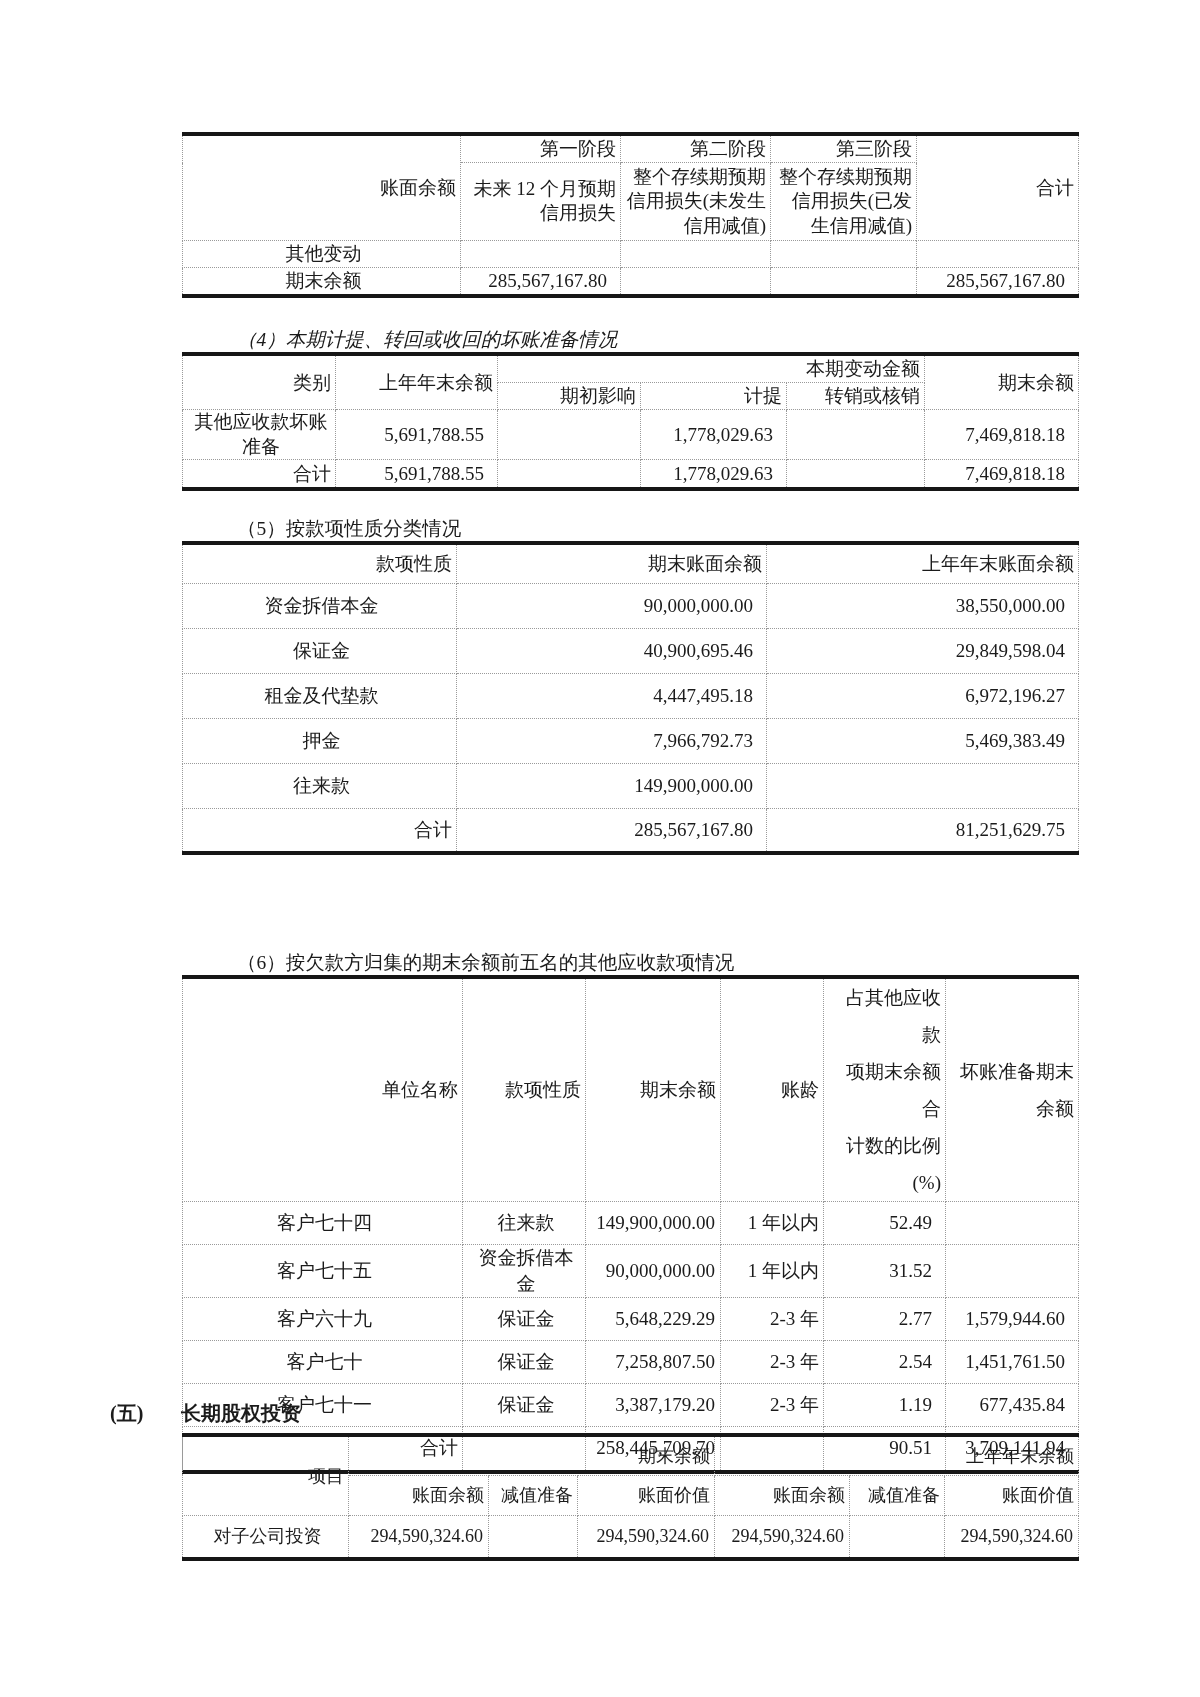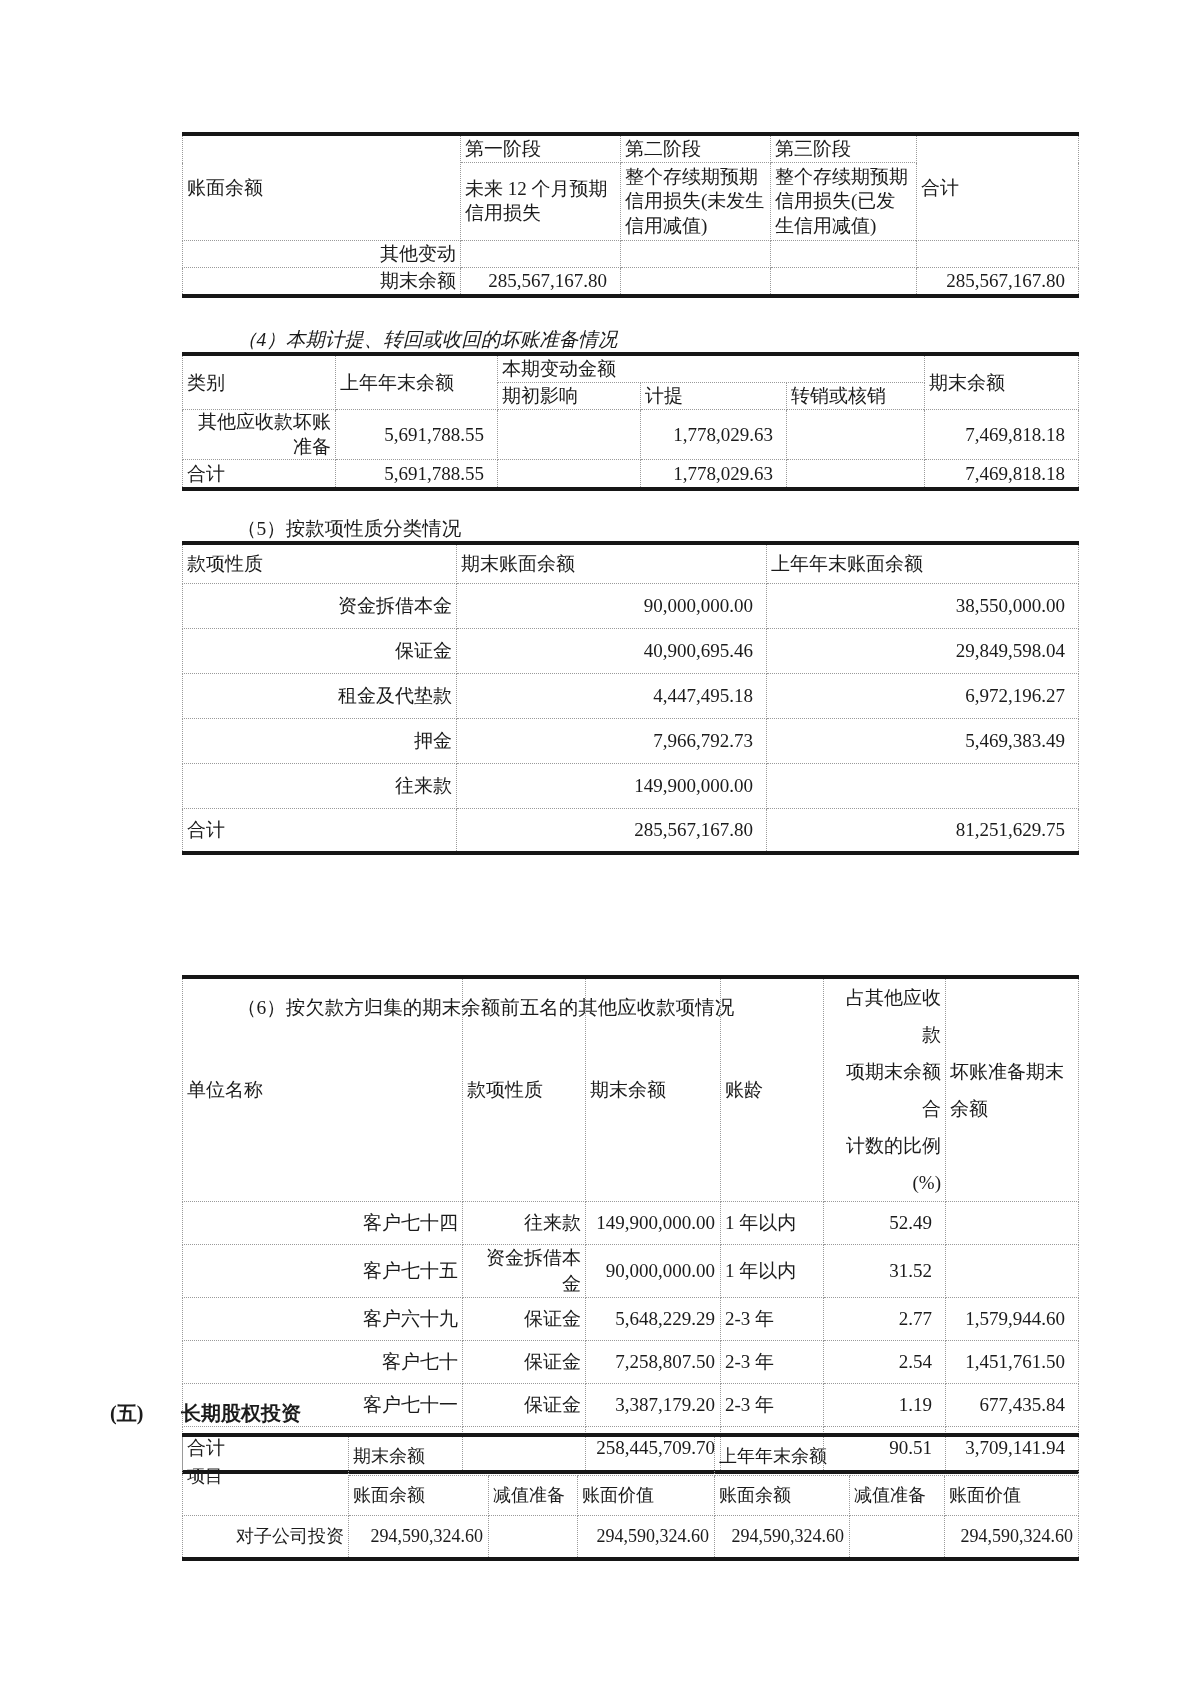--- a/index.html
+++ b/index.html
@@ -19,22 +19,22 @@
     border-bottom:4px solid #161616;
   }
   .fin-table td, .fin-table th {
     border:1px dotted #9a9a9a;
     vertical-align:middle;
     padding:0 4px;
     font-weight:normal;
     overflow:hidden;
     word-break:break-all;
   }
-  .c { text-align:left; }
-  .l { text-align:right; padding-left:8px !important; }
+  .c { text-align:right; }
+  .l { text-align:center; padding-left:8px !important; }
   .r { text-align:right; padding-right:13px !important; }
   .r2 { text-align:right; padding-right:5px !important; }
   .sub { line-height:1.28; padding:2px 4px !important; }
   .heading {
     position:absolute; left:237px;
     font-size:19.5px; white-space:nowrap;
   }
   .heading5 {
     position:absolute; top:1400px;
     font-size:20px; font-weight:bold; white-space:nowrap;
@@ -168,21 +168,21 @@
       <td class="r"></td>
     </tr>
     <tr style="height:45px">
       <td class="c">合计</td>
       <td class="r">285,567,167.80</td>
       <td class="r">81,251,629.75</td>
     </tr>
   </tbody>
     </table>
 
-  <div class="heading" style="top:994px;">（6）按欠款方归集的期末余额前五名的其他应收款项情况</div>
+  <div class="heading" style="top:949px;">（6）按欠款方归集的期末余额前五名的其他应收款项情况</div>
 
   <table class="fin-table" style="top:975px;">
     <colgroup>
         <col style="width:280px">
         <col style="width:123px">
         <col style="width:135px">
         <col style="width:103px">
         <col style="width:122px">
         <col style="width:133px">
       </colgroup>

